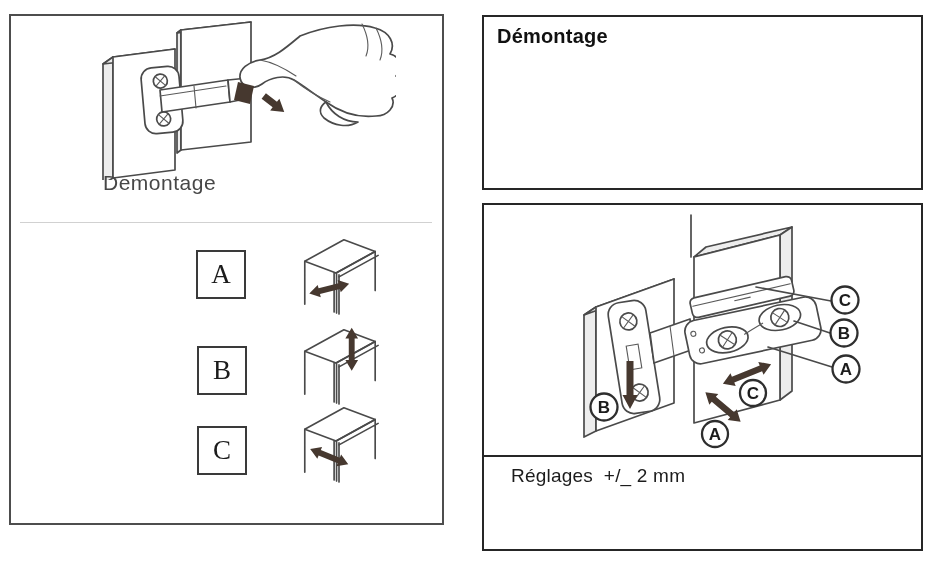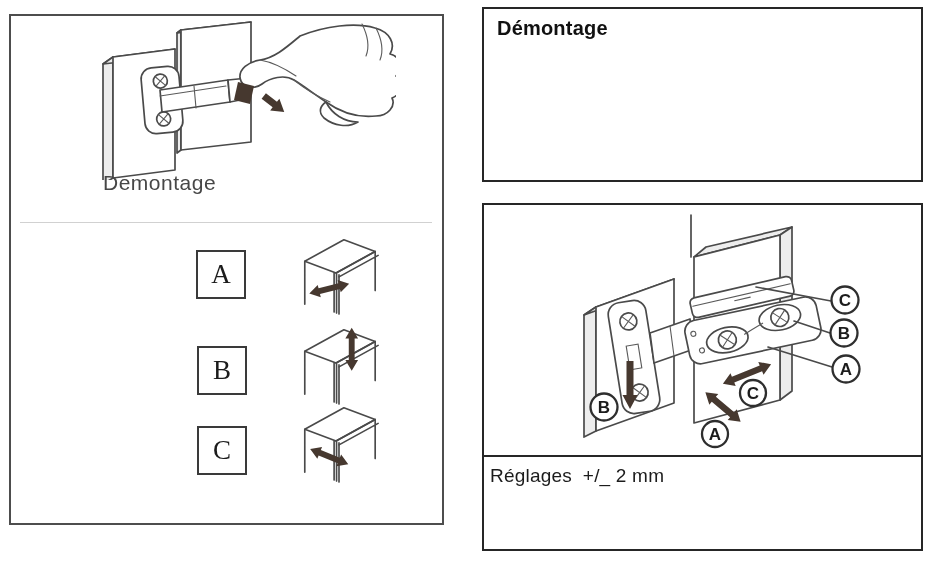--- a/index.html
+++ b/index.html
@@ -15,34 +15,34 @@
               background:#c6c6c6;opacity:.8;}
   .letter-box{position:absolute;width:46px;height:45px;border:2px solid #3a3a3a;
               display:flex;align-items:center;justify-content:center;
               font-family:"Liberation Serif",serif;font-size:27px;color:#1c1c1c;}
   .lb-a{left:185px;top:234px;} .lb-b{left:186px;top:330px;} .lb-c{left:186px;top:410px;}
   .cab{position:absolute;width:88px;height:88px;}
   .cab-a{left:284px;top:212px;} .cab-b{left:284px;top:302px;} .cab-c{left:284px;top:380px;}
   .illu1{position:absolute;left:85px;top:4px;width:300px;height:160px;}
 
   
-  .right-top-box{position:absolute;left:482px;top:7px;width:441px;height:175px;
+  .right-top-box{position:absolute;left:482px;top:15px;width:441px;height:175px;
               border:2px solid #262626;background:#fff;box-sizing:border-box;
               padding:8px 10px 0 13px;}
   .demontage-heading{margin:0 0 24px 0;font-size:20px;font-weight:bold;color:#111;
               letter-spacing:.2px;}
   .demontage-description{margin:0;font-size:18.5px;line-height:25px;
               letter-spacing:.2px;white-space:pre-line;color:#1c1c1c;}
 
   .right-bottom-box{position:absolute;left:482px;top:203px;width:441px;height:348px;
               border:2px solid #262626;background:#fff;box-sizing:border-box;}
   .illu2{position:absolute;left:0;top:0;width:437px;height:250px;}
   .caption-strip{position:absolute;left:0;top:250px;width:437px;height:94px;
               border-top:2px solid #262626;box-sizing:border-box;
-              padding:8px 6px;font-size:19px;letter-spacing:.2px;white-space:pre;}
+              padding:8px 27px;font-size:19px;letter-spacing:.2px;white-space:pre;}
 
   
   svg .ln{fill:none;stroke:#4a4a4a;stroke-width:1.7;stroke-linejoin:round;stroke-linecap:round;}
   svg .face{fill:#ffffff;stroke:#4a4a4a;stroke-width:1.7;stroke-linejoin:round;}
   svg .shade{fill:#ededed;stroke:#4a4a4a;stroke-width:1.7;stroke-linejoin:round;}
   svg .dark{fill:#46382f;stroke:none;}
   svg .thin{fill:none;stroke:#5a5a5a;stroke-width:1.1;stroke-linecap:round;}
   svg .callout{fill:#fff;stroke:#2e2e2e;stroke-width:2.3;}
   svg .callout-txt{font-family:"Liberation Sans",sans-serif;font-weight:bold;
                    font-size:17px;fill:#1c1c1c;text-anchor:middle;}

